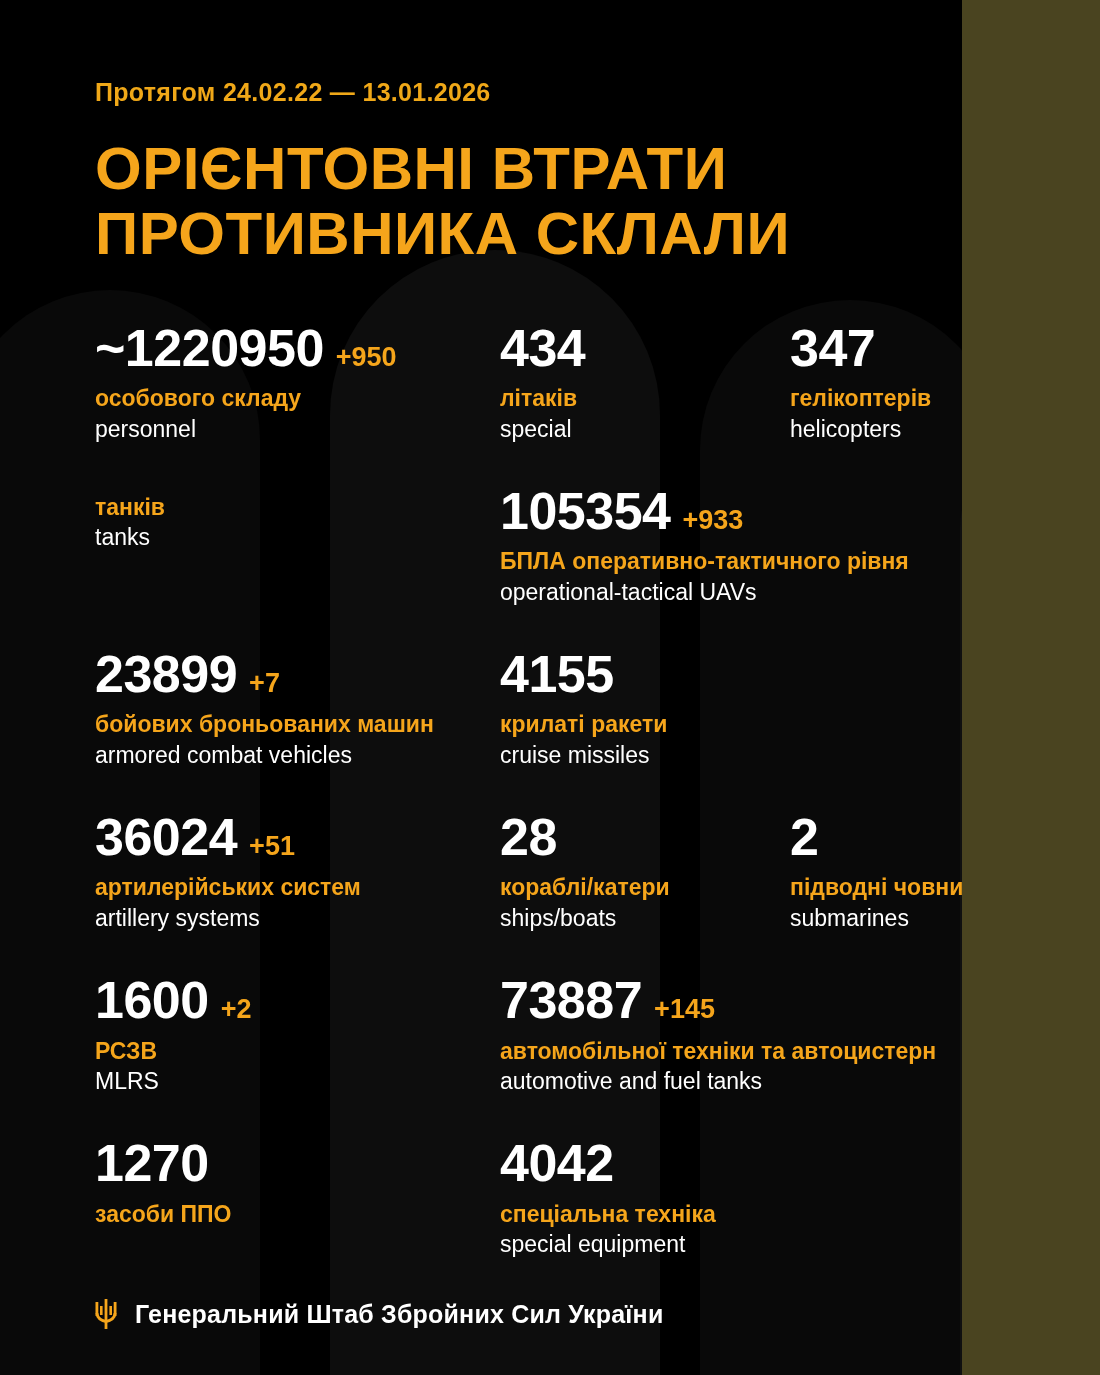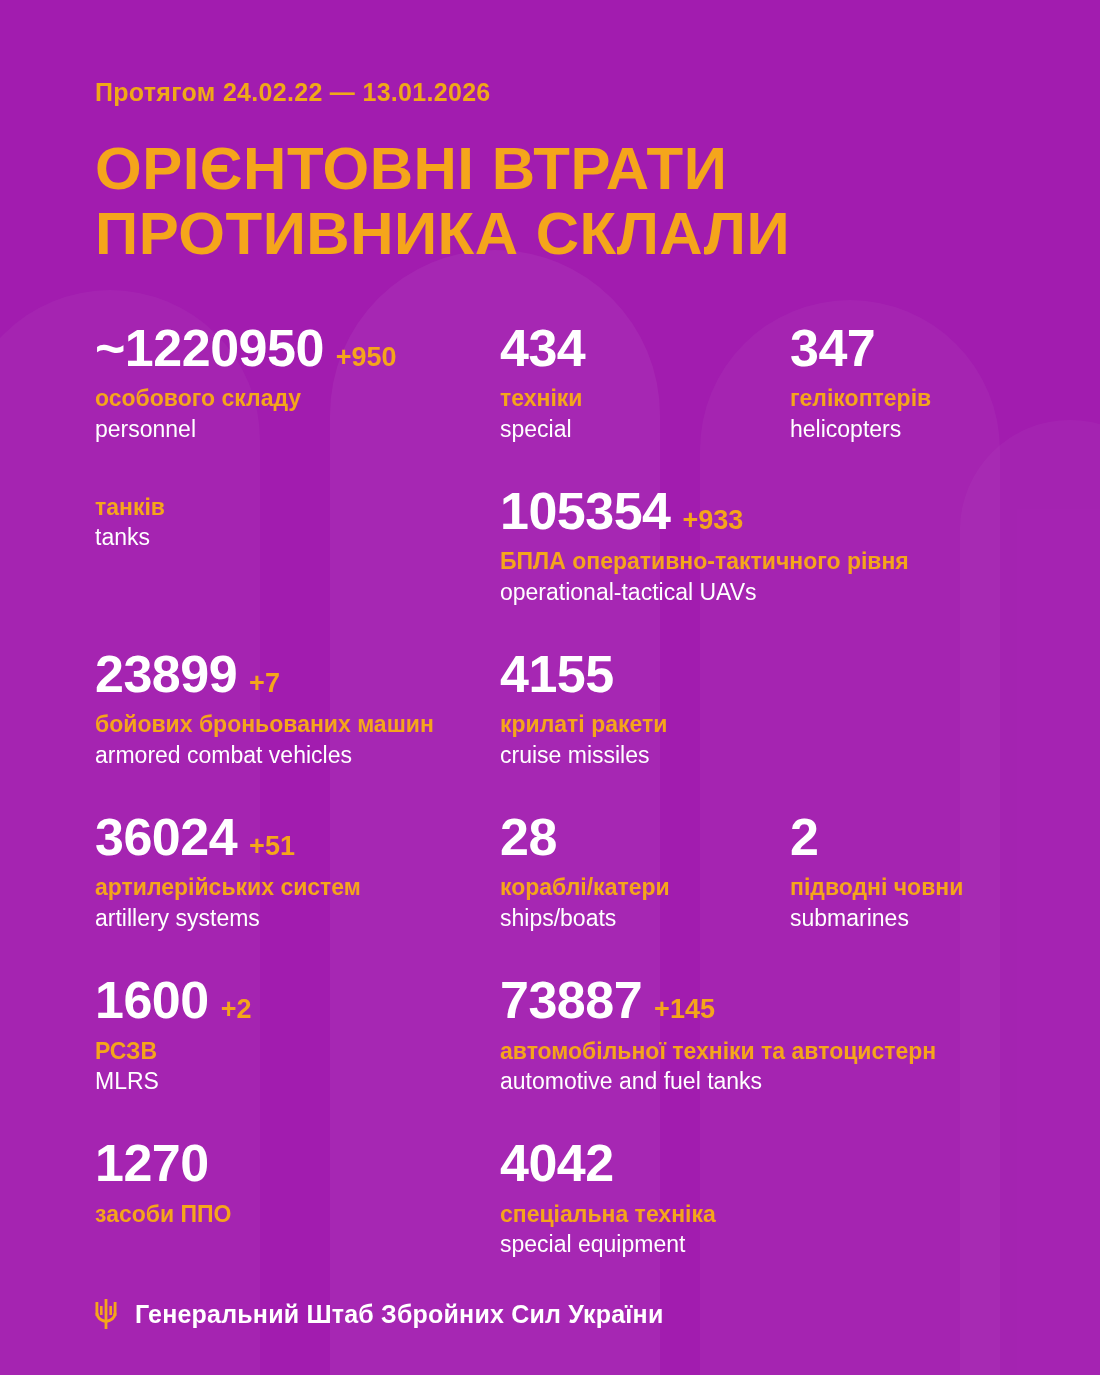--- a/index.html
+++ b/index.html
@@ -8,23 +8,23 @@
   }
   body {
     width: 1100px;
     height: 1375px;
     background: #4a4420;
     font-family: "Liberation Sans", sans-serif;
     overflow: hidden;
   }
   .poster {
     position: relative;
-    width: 1100px;
+    width: 962px;
     height: 1375px;
-    background: #a21caf;
+    background: #000000;
     overflow: hidden;
   }
   
   .bg-shapes {
     position: absolute;
     inset: 0;
     overflow: hidden;
   }
   .blob {
     position: absolute;
@@ -163,21 +163,21 @@
             <span class="delta">+950</span>
           </div>
           <div class="lbl-ua">особового складу</div>
           <div class="lbl-en">personnel</div>
         </div>
         <div class="cell c2">
           <div class="num-line">
             <span class="num">434</span>
             <span class="delta"></span>
           </div>
-          <div class="lbl-ua">техніки</div>
+          <div class="lbl-ua">літаків</div>
           <div class="lbl-en">special</div>
         </div>
         <div class="cell c3">
           <div class="num-line">
             <span class="num">347</span>
             <span class="delta"></span>
           </div>
           <div class="lbl-ua">гелікоптерів</div>
           <div class="lbl-en">helicopters</div>
         </div>

